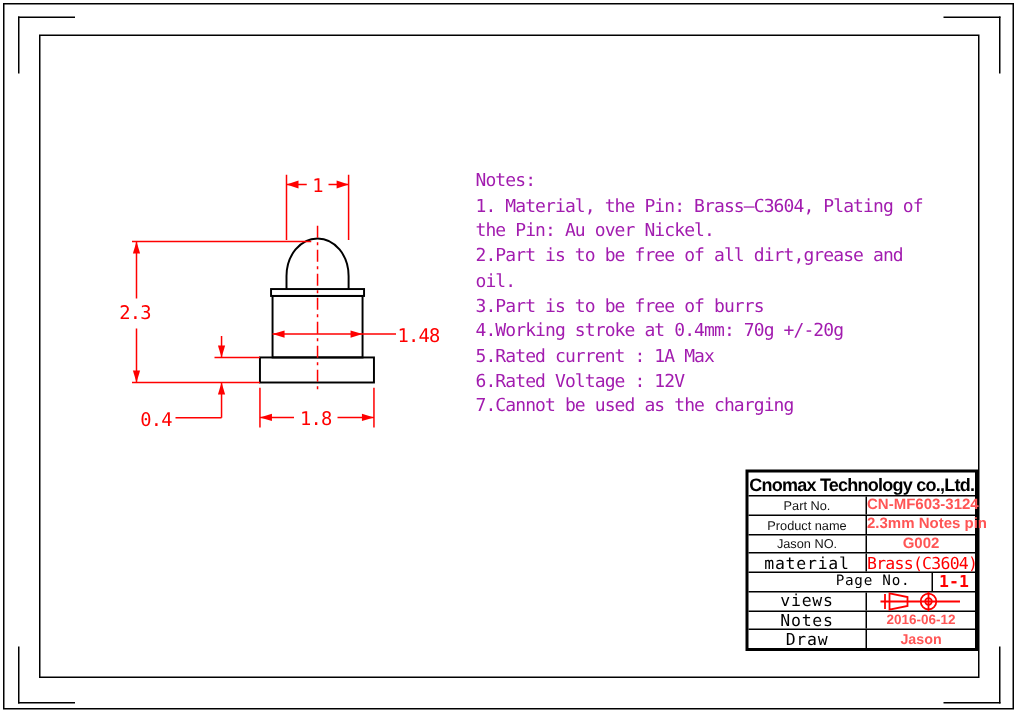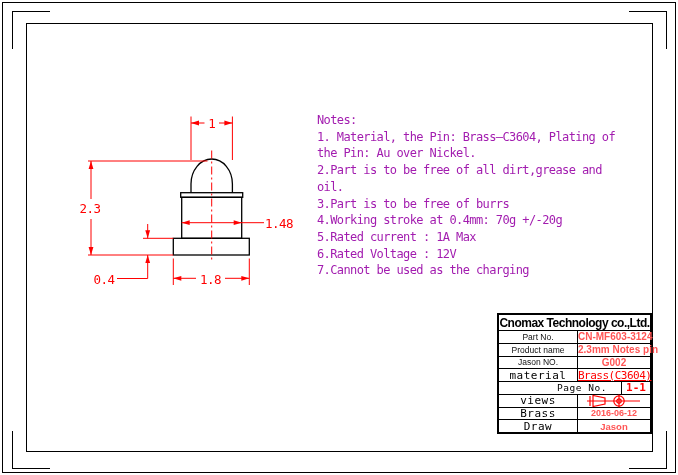--- a/index.html
+++ b/index.html
@@ -39,21 +39,21 @@
   .tb-row:last-child{border-bottom:none;}
   .tb-label{
     width:78px;flex:0 0 78px;border-right:1px solid #000;
     display:flex;align-items:center;justify-content:center;white-space:nowrap;
   }
   .tb-value{flex:1;display:flex;align-items:center;justify-content:center;white-space:nowrap;}
   .lab-sm{font-family:"Liberation Sans",sans-serif;font-size:8.5px;color:#111;}
   .val-sm{font-family:"Liberation Sans",sans-serif;font-size:10px;font-weight:bold;color:#ff5555;}
   .lab-cad{font-size:11px;letter-spacing:0.5px;color:#000;}
   .lab-cad-sm{font-size:9.5px;letter-spacing:0.5px;color:#000;padding-left:44px;}
-  .val-cad{font-size:11px;letter-spacing:-0.5px;color:#ff0000;text-decoration:underline;}
+  .val-cad{font-size:11px;letter-spacing:-0.5px;color:#ff0000;}
   .val-cad-b{font-size:11px;font-weight:bold;color:#ff0000;}
 </style>
 </head>
 <body>
 
 <div class="outer-border"></div>
 <div class="corner tl"></div>
 <div class="corner tr"></div>
 <div class="corner bl"></div>
 <div class="corner br"></div>
@@ -158,21 +158,21 @@
           <path d="M7,2.5 L7,13.5 L19,11 L19,5 Z"></path>
           <circle cx="33" cy="8" r="5.2"></circle>
           <circle cx="33" cy="8" r="2.2"></circle>
           <line x1="33" y1="1.5" x2="33" y2="14.5"></line>
         </g>
       </svg>
     </div>
   </div>
 
   <div class="tb-row">
-    <div class="tb-label lab-cad">Brass</div>
+    <div class="tb-label lab-cad">Notes</div>
     <div class="tb-value val-sm" style="font-size:9px;">2016-06-12</div>
   </div>
 
   <div class="tb-row">
     <div class="tb-label lab-cad">Draw</div>
     <div class="tb-value val-sm" style="font-size:9.5px;">Jason</div>
   </div>
 </div>
 
 </body></html>

